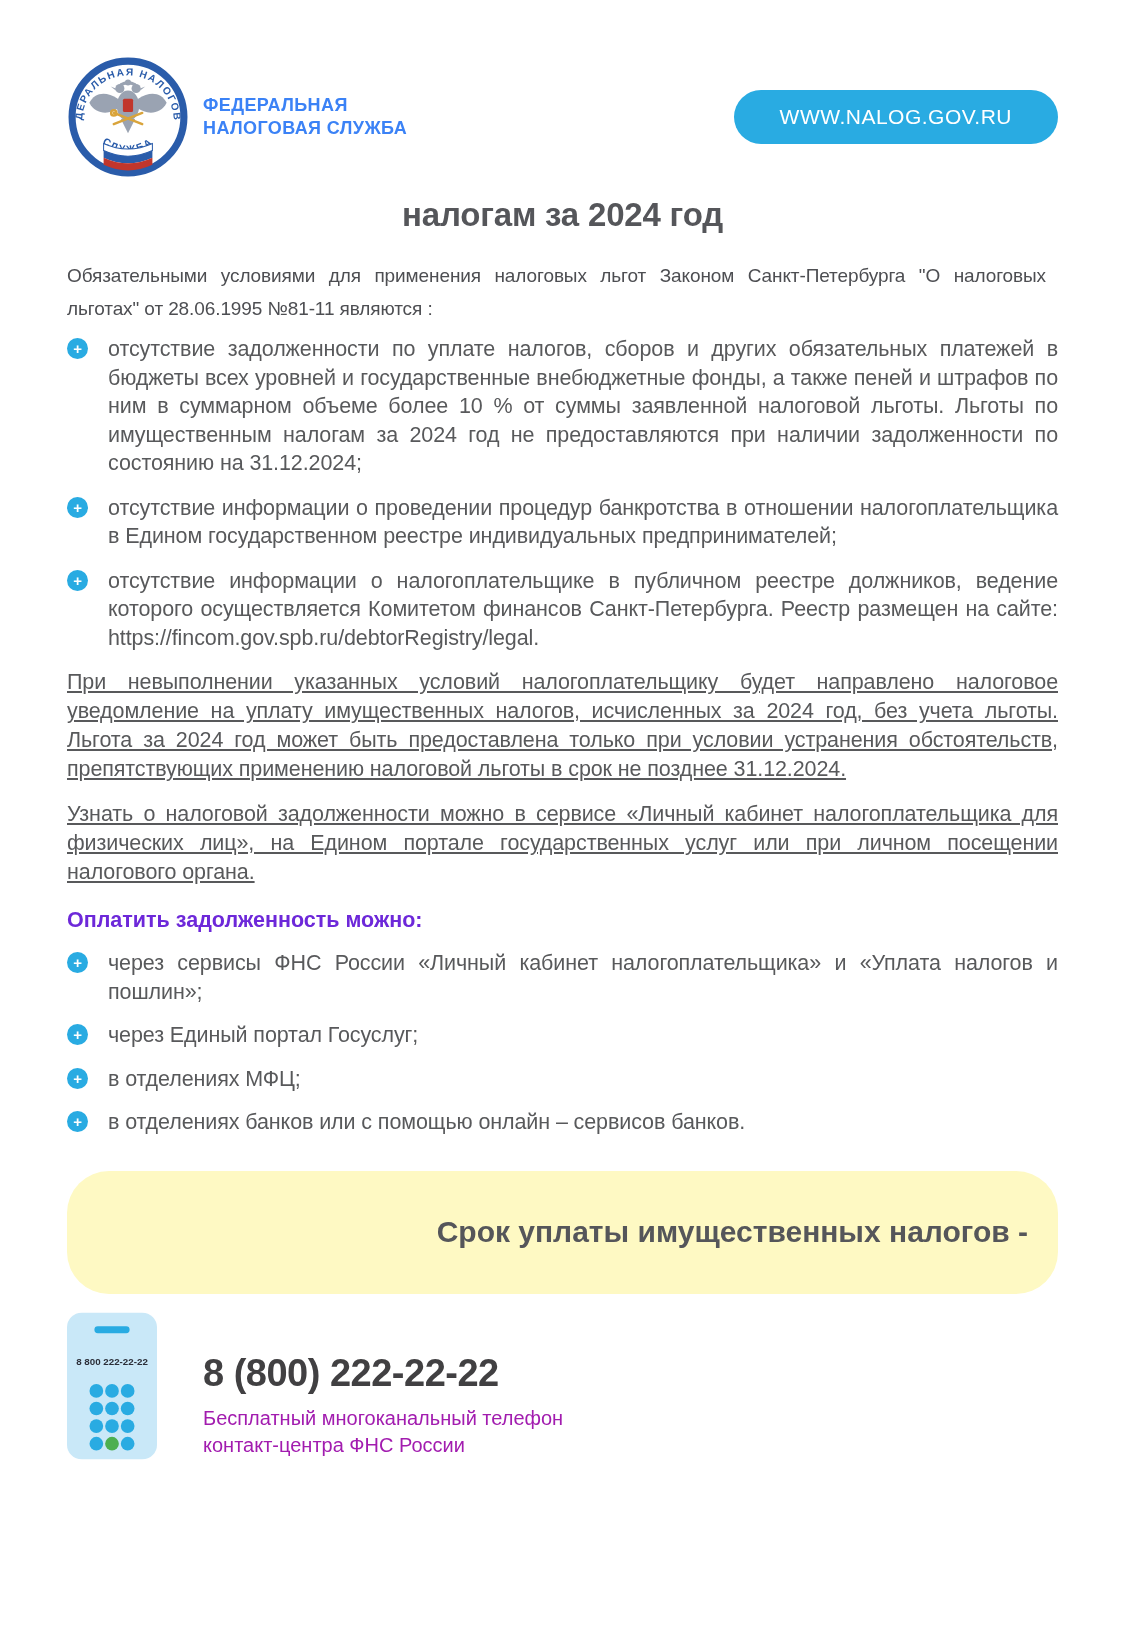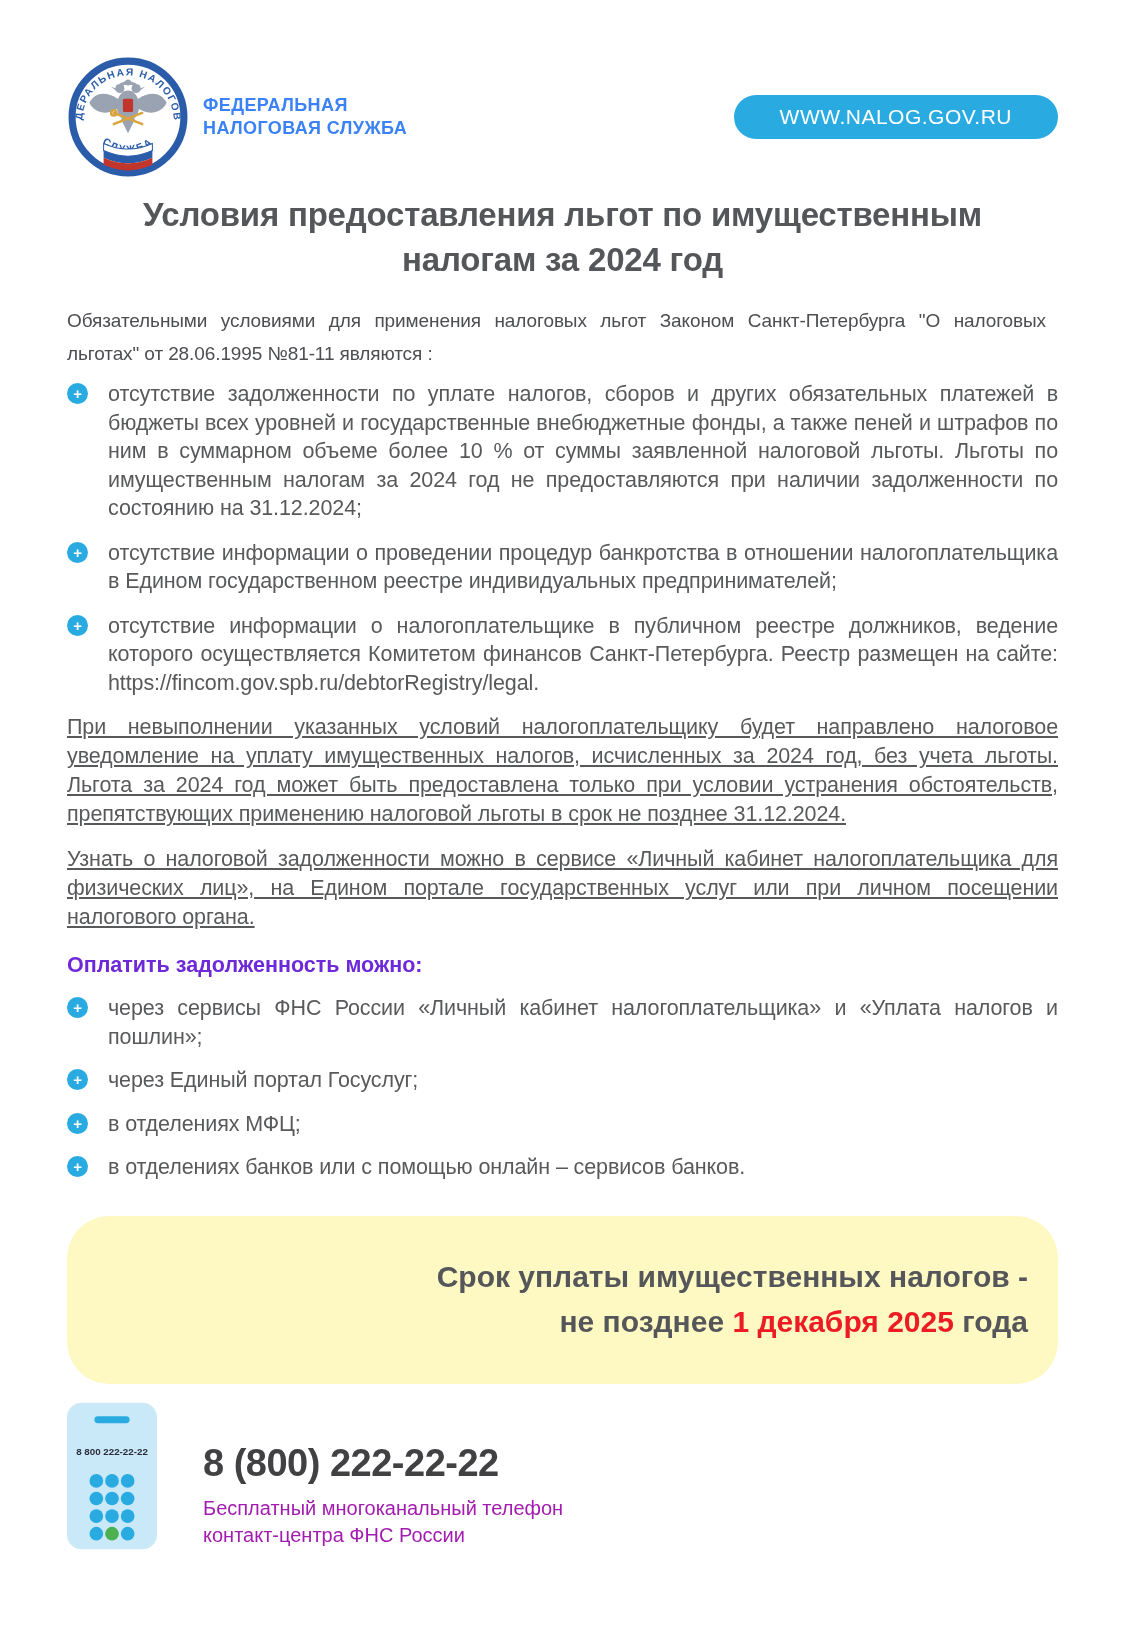--- a/index.html
+++ b/index.html
@@ -13,21 +13,21 @@
   
   .header { display:flex; align-items:center; padding:56px 67px 0 67px; }
   .logo-wrap { width:122px; height:122px; flex:0 0 auto; }
   .org-name {
     margin-left:14px; font-weight:bold; font-size:18px; line-height:1.3;
     color:#3b82f6; letter-spacing:.4px; text-transform:uppercase;
   }
   .org-name span { display:block; }
   .site-pill {
     margin-left:auto; background:#29ABE2; color:#ffffff; border:none;
-    border-radius:28px; height:44px; padding:0 46px; display:flex; align-items:center;
+    border-radius:28px; height:54px; padding:0 46px; display:flex; align-items:center;
     font-family:"Liberation Sans", sans-serif; font-size:21px; letter-spacing:.5px; cursor:pointer;
   }
 
   
   .page-title {
     margin:14px 60px 0 60px; text-align:center; font-weight:bold;
     font-size:33px; line-height:45px; color:#55565A; letter-spacing:-.2px;
   }
   .page-title span { display:block; }
 
@@ -126,21 +126,20 @@
       </svg>
     </div>
     <div class="org-name">
       <span>ФЕДЕРАЛЬНАЯ</span>
       <span>НАЛОГОВАЯ СЛУЖБА</span>
     </div>
     <button class="site-pill">WWW.NALOG.GOV.RU</button>
   </div>
 
   <h1 class="page-title">
-    <span>Условия предоставления льгот по имущественным</span>
     <span>налогам за 2024 год</span>
   </h1>
 
   <div class="content">
 
     <p class="intro">Обязательными условиями для применения налоговых льгот Законом Санкт-Петербурга "О налоговых льготах" от 28.06.1995 №81-11 являются :</p>
 
     <ul class="blist">
       <li>
         <span class="plus-badge">+</span>
@@ -175,21 +174,20 @@
       </li>
       <li>
         <span class="plus-badge">+</span>
         <span>в отделениях банков или с помощью онлайн – сервисов банков.</span>
       </li>
     </ul>
   </div>
 
   <div class="deadline-box">
     <span class="dl-line">Срок уплаты имущественных налогов -</span>
-    <span class="dl-line"><span>не позднее </span><span class="dl-red">1 декабря 2025</span><span> года</span></span>
   </div>
 
   <div class="footer">
     <div class="phone-icon-wrap">
       <svg viewBox="0 0 92 150" width="90" height="148">
         <rect x="0" y="0" width="92" height="150" rx="15" fill="#C9E8F8"></rect>
         <rect x="28" y="14" width="36" height="7" rx="3.5" fill="#29ABE2"></rect>
         <text x="46" y="54" text-anchor="middle" font-size="10" font-weight="bold" fill="#2B2E38" font-family="Liberation Sans, sans-serif">8 800 222-22-22</text>
         <g fill="#29ABE2">
           <circle cx="30" cy="80" r="7"></circle>

